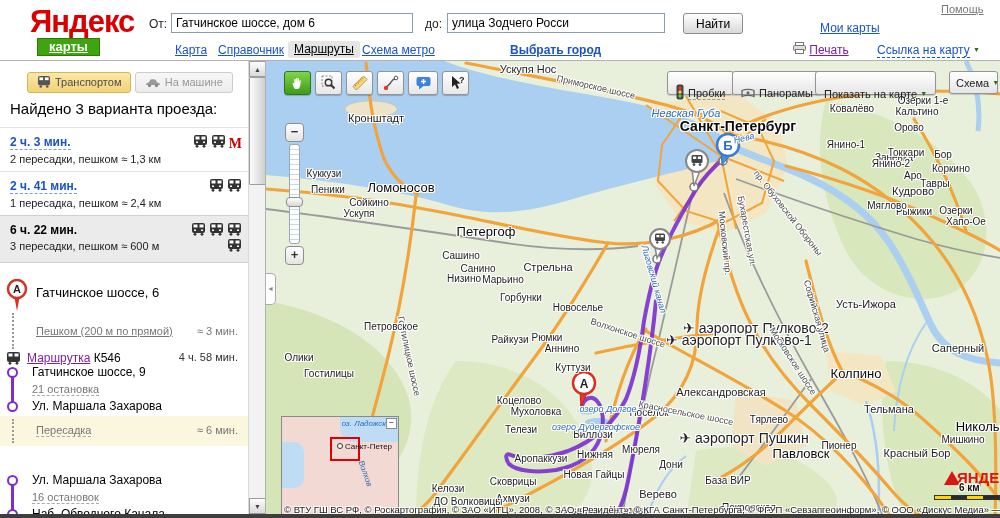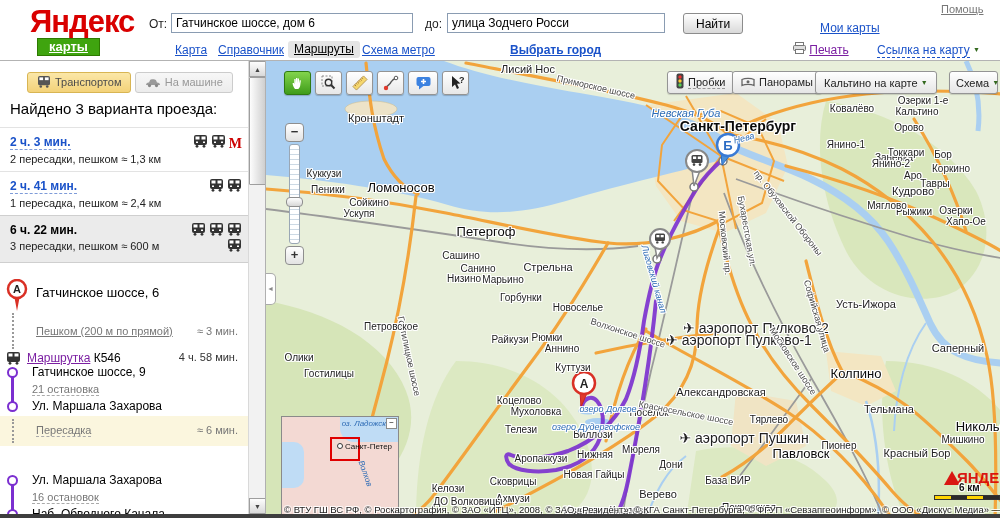--- a/index.html
+++ b/index.html
@@ -78,21 +78,21 @@
   .ml.town{font-size:11px}
   .ml.w{font-style:italic;color:#2e6cb5;font-size:9px}
   .ml.wb{font-style:italic;color:#2e6cb5;font-size:11px}
   .ml.road{font-size:9px;color:#4a4a4a}
   .ml.air{font-size:14px;color:#222}
   
   .tool{position:absolute;top:10px;width:27px;height:24px;background:linear-gradient(#fff,#e7e7e7);
         border:1px solid #949494;border-radius:3px;box-shadow:0 1px 1px rgba(0,0,0,.2);text-align:center;padding-top:3px;cursor:pointer}
   .tool.hand{background:linear-gradient(#82d44c,#3f9c1a);border-color:#2f7a12}
   .mbtn{position:absolute;top:10px;height:23px;line-height:21px;background:linear-gradient(#fff,#e5e5e5);
-        border:1px solid #949494;border-radius:3px;font-size:11px;color:#222;padding:0 8px;cursor:pointer;white-space:nowrap;
+        border:1px solid #949494;border-radius:3px;font-size:11px;color:#222;padding:11px 8px;cursor:pointer;white-space:nowrap;
         box-shadow:0 1px 1px rgba(0,0,0,.15)}
   .mbtn .dashed{border-bottom:1px dashed #999}
   .mbtn svg{vertical-align:-3px;margin-right:4px}
   
   .zbtn{position:absolute;left:19px;width:19px;height:19px;background:linear-gradient(#fff,#e3e3e3);
         border:1px solid #8e8e8e;border-radius:4px;text-align:center;line-height:16px;font-size:13px;font-weight:bold;color:#333;cursor:pointer}
   .ztrack{position:absolute;left:23px;top:83px;width:11px;height:100px;border:1px solid #9aa7b5;border-radius:3px;
         background:repeating-linear-gradient(#ffffff 0 4px,#ccd9e4 4px 5px);cursor:pointer}
   .zhandle{position:absolute;left:20px;top:136px;width:17px;height:10px;background:linear-gradient(#fff,#d7d7d7);
         border:1px solid #8e8e8e;border-radius:4px;cursor:pointer}
@@ -429,21 +429,21 @@
       <div class="map-labels" id="map-labels">
           <span class="ml city" style="left: 472px; top: 65px;">Санкт-Петербург</span>
           <span class="ml big" style="left: 135px; top: 126px;">Ломоносов</span>
           <span class="ml big" style="left: 220px; top: 170px;">Петергоф</span>
           <span class="ml big" style="left: 590px; top: 312px;">Колпино</span>
           <span class="ml big" style="left: 535px; top: 392px;">Павловск</span>
           <span class="ml big" style="left: 725px; top: 365px;">Никольское</span>
           <span class="ml town" style="left: 110px; top: 57px;">Кронштадт</span>
           <span class="ml wb" style="left: 420px; top: 52px;">Невская Губа</span>
           <span class="ml w" style="left: 478px; top: 77px; transform: translate(-50%, -50%) rotate(-14deg);">Нева</span>
-          <span class="ml town" style="left: 262px; top: 8px;">Лисий Нос</span>
+          <span class="ml town" style="left: 262px; top: 8px;">Ускупя Нос</span>
           <span class="ml road" style="left: 330px; top: 26px; transform: translate(-50%, -50%) rotate(13deg);">Приморское шоссе</span>
           <span class="ml " style="left: 58px; top: 112px; text-align: center;">Куккузи</span>
           <span class="ml " style="left: 62px; top: 128px;">Пеники</span>
           <span class="ml " style="left: 103px; top: 141px;">Сойкино</span>
           <span class="ml " style="left: 93px; top: 152px;">Ускупя</span>
           <span class="ml " style="left: 195px; top: 194px;">Сашино</span>
           <span class="ml " style="left: 212px; top: 207px;">Санино</span>
           <span class="ml " style="left: 198px; top: 217px;">Низино</span>
           <span class="ml " style="left: 237px; top: 218px;">Марьино</span>
           <span class="ml town" style="left: 282px; top: 206px;">Стрельна</span>
@@ -549,21 +549,21 @@
       <div class="mbtn" style="left:401px"><span><svg width="8" height="16">
               <rect x="0.5" y="0.5" width="7" height="15" rx="2" fill="#444"></rect>
               <circle cx="4" cy="4" r="1.7" fill="#e33"></circle>
               <circle cx="4" cy="8" r="1.7" fill="#fc3"></circle>
               <circle cx="4" cy="12" r="1.7" fill="#5c5"></circle>
             </svg></span><span class="dashed">Пробки</span></div>
       <div class="mbtn" style="left:466px"><span><svg width="14" height="13">
               <path d="M1,3.5 C4,2 10,2 13,3.5 L13,9.5 C10,8 4,8 1,9.5 Z" fill="none" stroke="#666" stroke-width="1.3"></path>
               <circle cx="7" cy="5.8" r="1.5" fill="#666"></circle>
             </svg></span><span>Панорамы</span></div>
-      <div class="mbtn" style="left:549px"><span>Кальтино на карте</span> <span class="dd-arrow">▼</span></div>
+      <div class="mbtn" style="left:549px"><span>Показать на карте</span> <span class="dd-arrow">▼</span></div>
       <div class="mbtn" style="left:683px;width:49px;padding:0 6px"><span>Схема</span> <span class="dd-arrow">▼</span></div>
 
       <div class="zbtn" style="top:62px">−</div>
       <div class="ztrack"></div>
       <div class="zhandle"></div>
       <div class="zbtn" style="top:185px">+</div>
 
       <div class="collapse">◄</div>
 
       <div class="mini">

